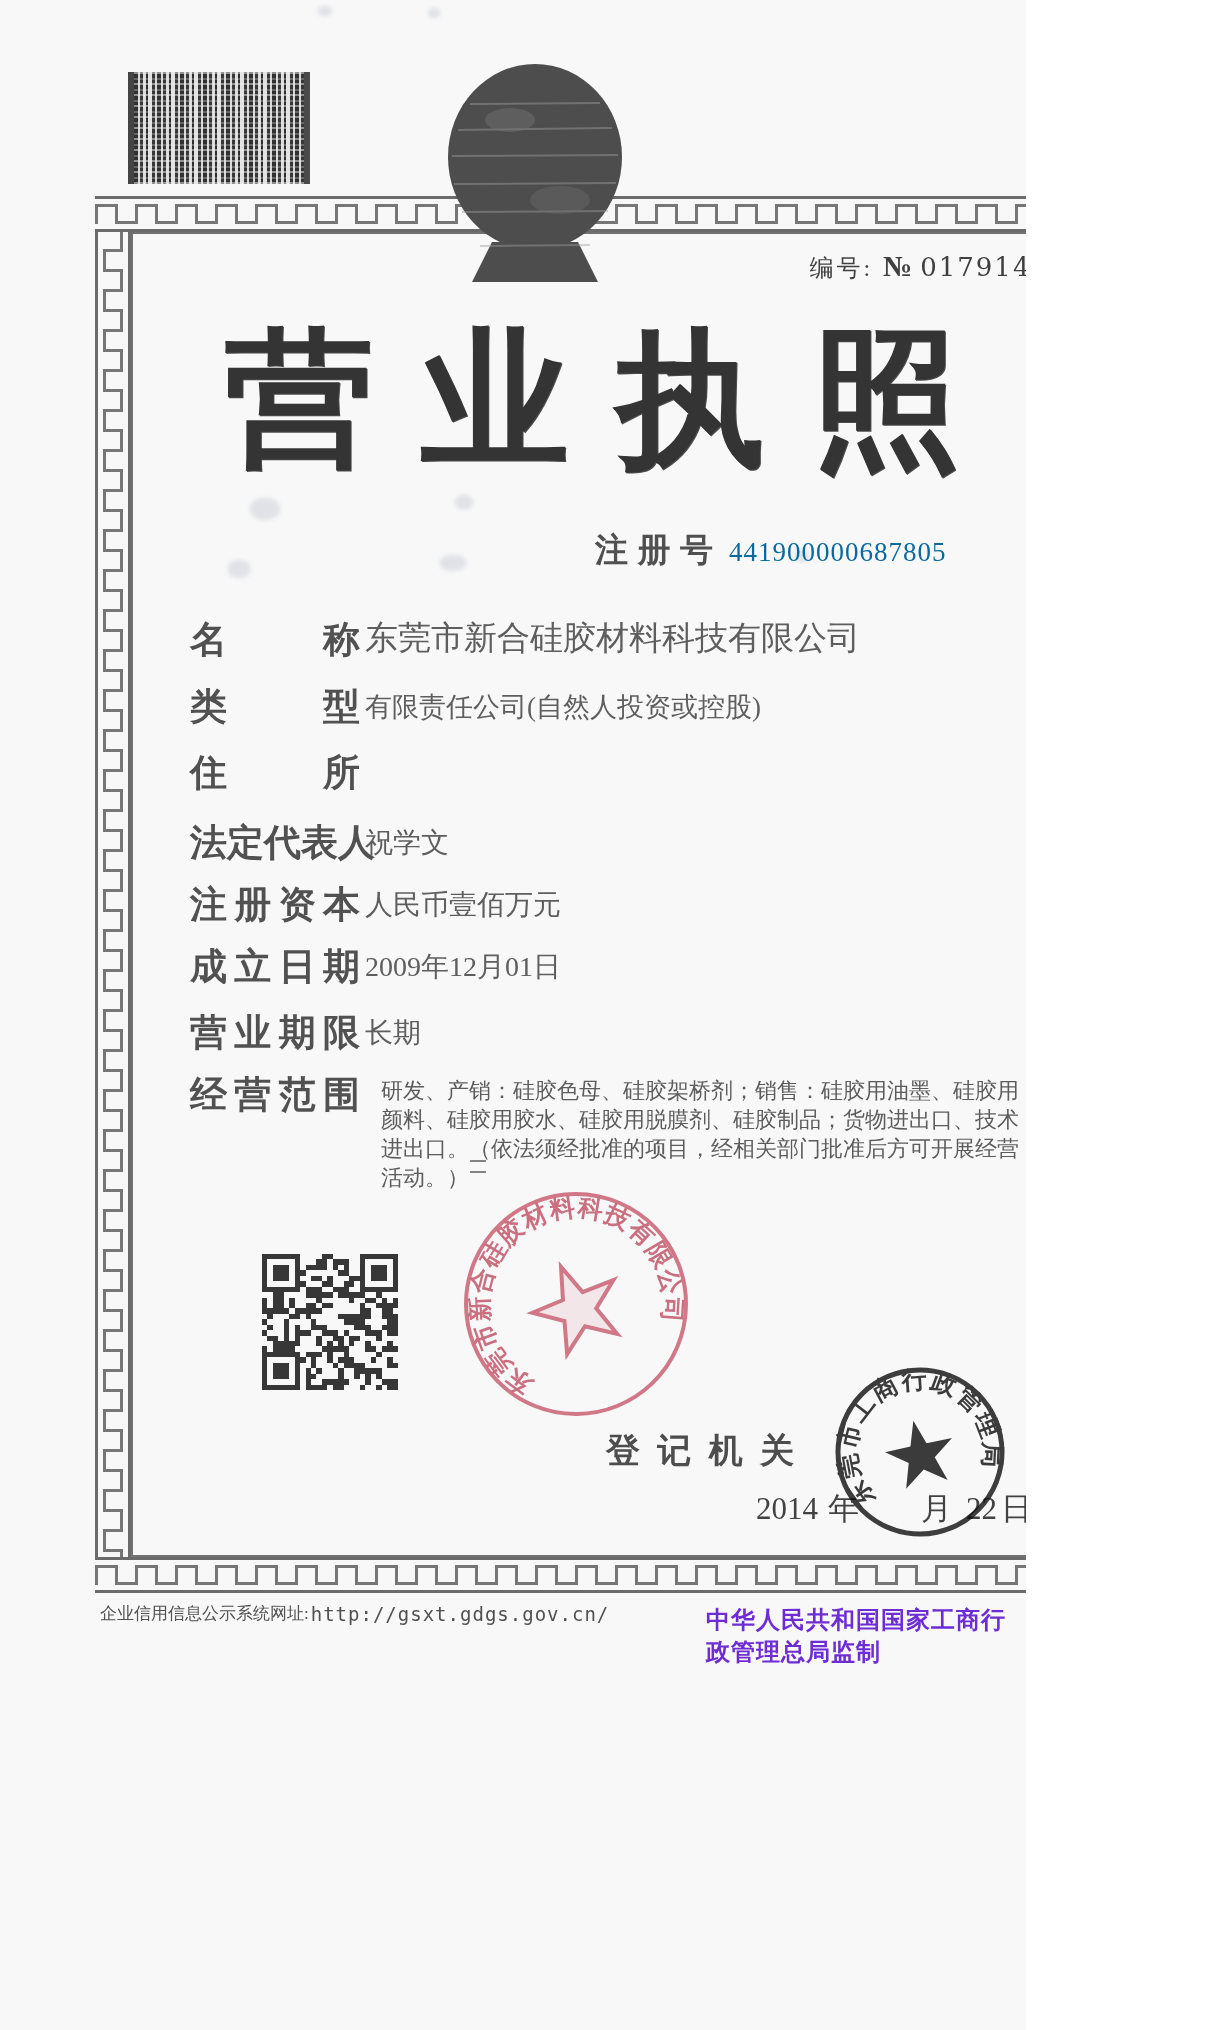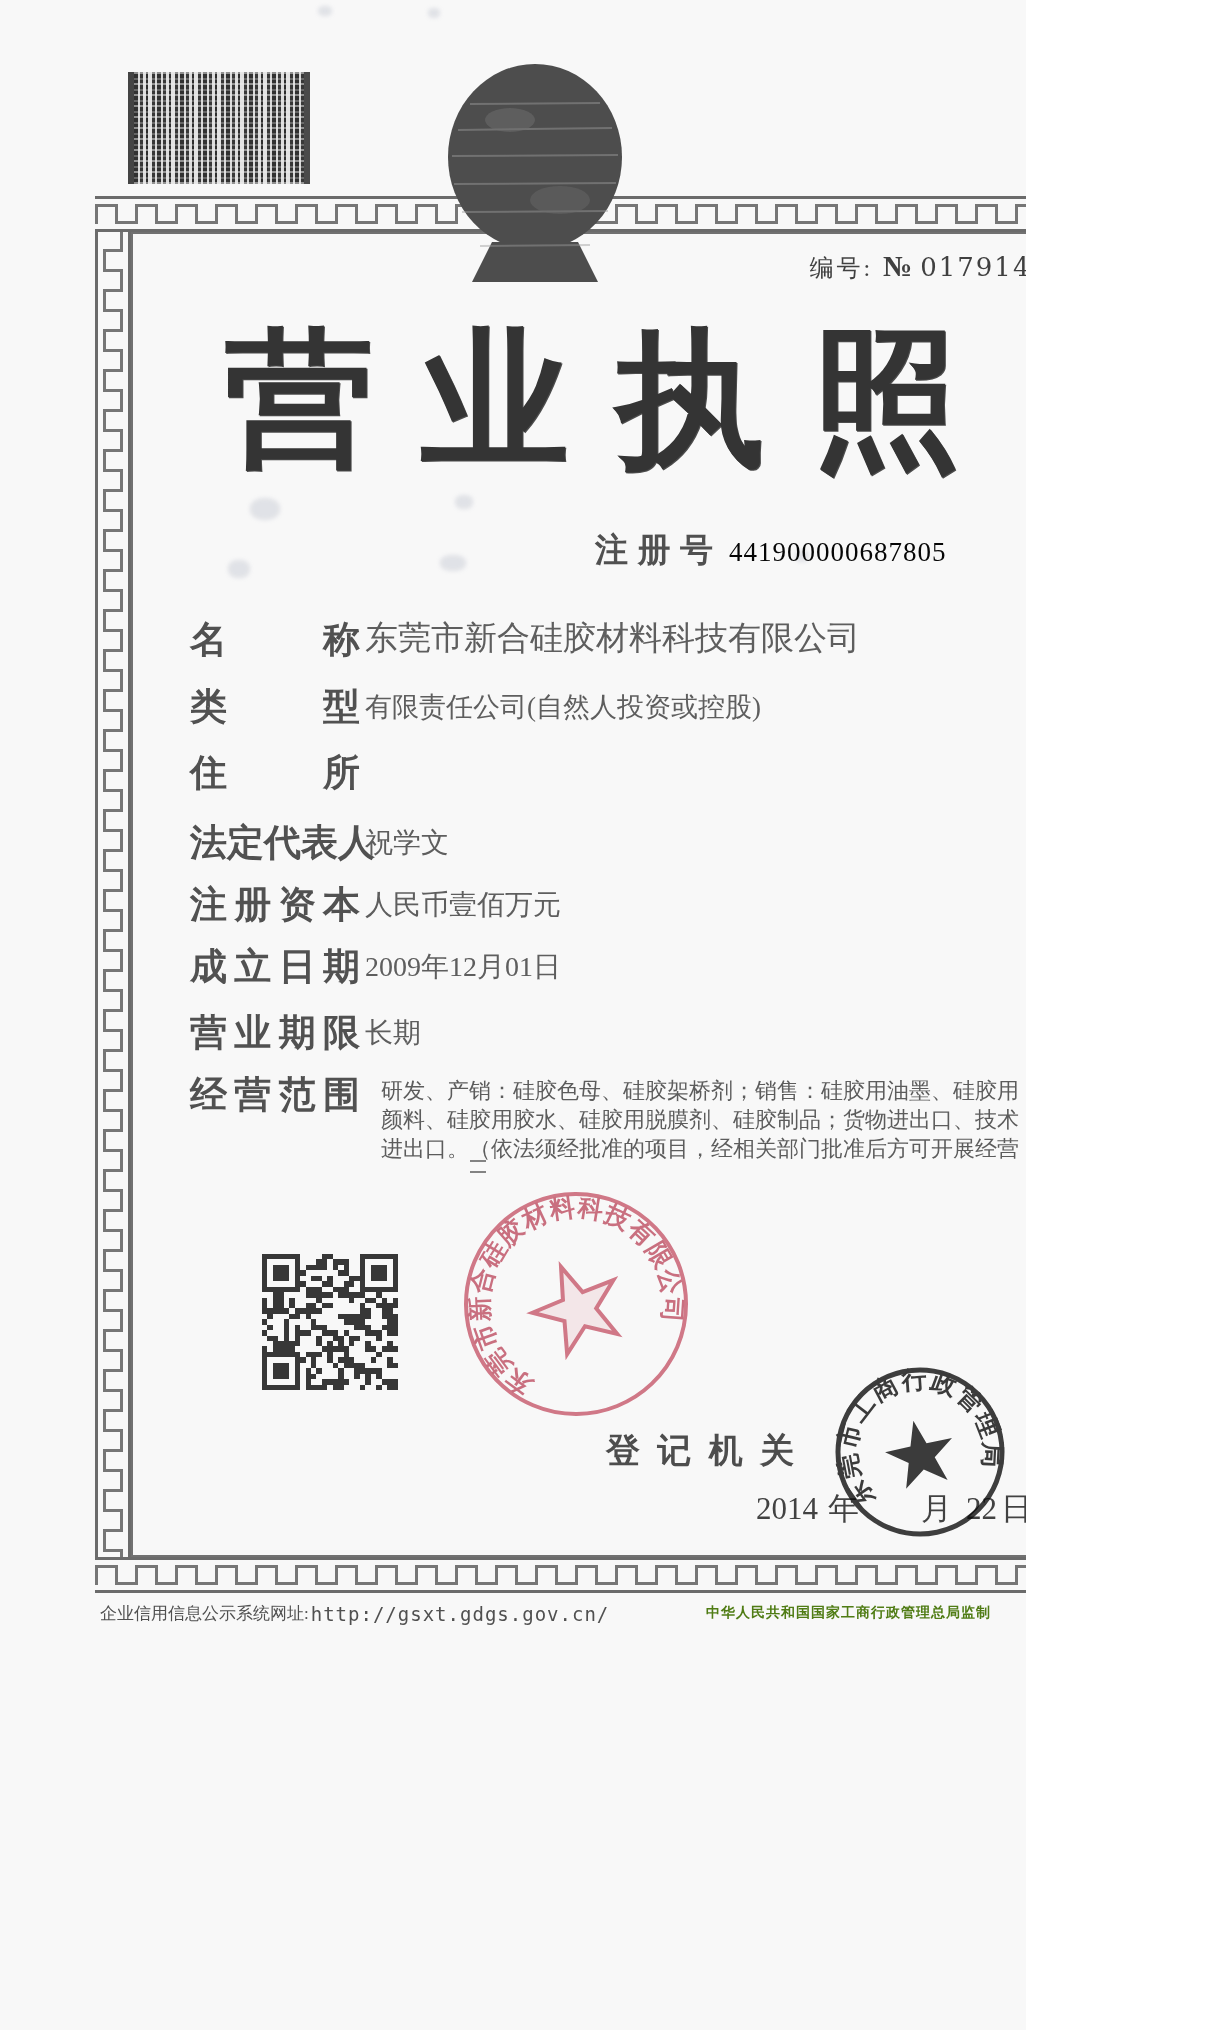--- a/index.html
+++ b/index.html
@@ -47,33 +47,33 @@
   .serial{left:780px;top:250px;width:270px;display:flex;align-items:baseline;justify-content:flex-end;color:#3d3d3d;}
   .serial .lab{font-size:24px;letter-spacing:3px;}
   .serial .sym{font-size:29px;font-weight:bold;margin-left:10px;}
   .serial .num{font-size:26px;margin-left:8px;letter-spacing:2px;font-family:"DejaVu Serif",serif;}
   .title{left:225px;top:318px;width:735px;font-size:148px;font-weight:900;color:#303030;
          font-family:"DejaVu Sans","Liberation Sans",sans-serif;line-height:1.1;
          text-shadow:1px 1px 0 #4a4a4a;}
   .justify-chars{display:flex;justify-content:space-between;}
   .regrow{left:595px;top:528px;display:flex;align-items:baseline;}
   .regrow .reglab{width:118px;font-size:33px;color:#4e4e4e;font-weight:600;}
-  .regrow .regnum{margin-left:16px;font-size:27px;letter-spacing:1px;color:#000000;}
+  .regrow .regnum{margin-left:16px;font-size:27px;letter-spacing:1px;color:#0369a1;}
   .frow{left:190px;display:flex;align-items:flex-end;}
   .frow .flabel{width:170px;font-size:37px;font-weight:600;color:#4f4f4f;line-height:1;}
   .frow .fvalue{margin-left:5px;color:#5c5c5c;line-height:1.1;padding-bottom:2px;}
   .frow.scope{align-items:flex-start;}
   .scope-lines{margin-left:21px;width:690px;color:#5a5a5a;font-size:22px;line-height:29px;}
   .authority{left:606px;top:1428px;width:188px;font-size:34px;color:#4a4a4a;font-weight:600;}
   .issue-date{left:756px;top:1488px;font-size:31px;color:#3f3f3f;display:flex;align-items:baseline;}
   .issue-date .yu{margin-left:10px;} .issue-date .mu{margin-left:62px;}
   .issue-date .dd{margin-left:14px;} .issue-date .du2{margin-left:4px;}
   .footer-left{left:100px;top:1602px;font-size:17px;color:#4e4e4e;display:flex;align-items:flex-end;}
   .footer-left .url{font-family:"DejaVu Sans Mono",monospace;font-size:19px;letter-spacing:1px;margin-left:2px;}
-  .footer-right{left:706px;top:1604px;font-size:14px;font-weight:600;color:#4d7c0f;letter-spacing:1px;}
+  .footer-right{left:706px;top:1604px;font-size:24px;font-weight:600;color:#6d28d9;letter-spacing:1px;}
   
   .qr{position:absolute;left:262px;top:1254px;width:136px;height:136px;z-index:2;}
   .stamp{position:absolute;z-index:6;mix-blend-mode:multiply;}
   .stamp.red{left:452px;top:1180px;width:248px;height:248px;opacity:.88;transform:rotate(-22deg);}
   .stamp.black{left:830px;top:1362px;width:180px;height:180px;opacity:.92;transform:rotate(-12deg);}
   .sealtext-red{font-size:25px;letter-spacing:1px;fill:#c75a6e;font-weight:600;
     font-family:"Liberation Serif","DejaVu Serif",serif;}
   .sealtext-black{font-size:25px;letter-spacing:2px;fill:#262626;font-weight:600;
     font-family:"Liberation Serif","DejaVu Serif",serif;}
 </style>
@@ -199,20 +199,21 @@
     <div class="flabel justify-chars">
         <span>经</span>
         <span>营</span>
         <span>范</span>
         <span>围</span>
       </div>
     <div class="scope-lines">
       <div>研发、产销：硅胶色母、硅胶架桥剂；销售：硅胶用油墨、硅胶用</div>
       <div>颜料、硅胶用胶水、硅胶用脱膜剂、硅胶制品；货物进出口、技术</div>
       <div>进出口。（依法须经批准的项目，经相关部门批准后方可开展经营</div>
+      <div>活动。）</div>
     </div>
   </div>
 
   <svg class="qr" viewBox="0 0 25 25" shape-rendering="crispEdges">
       <rect x="0" y="0" width="1" height="1" fill="#333333"></rect>
       <rect x="1" y="0" width="1" height="1" fill="#333333"></rect>
       <rect x="2" y="0" width="1" height="1" fill="#333333"></rect>
       <rect x="3" y="0" width="1" height="1" fill="#333333"></rect>
       <rect x="4" y="0" width="1" height="1" fill="#333333"></rect>
       <rect x="5" y="0" width="1" height="1" fill="#333333"></rect>

